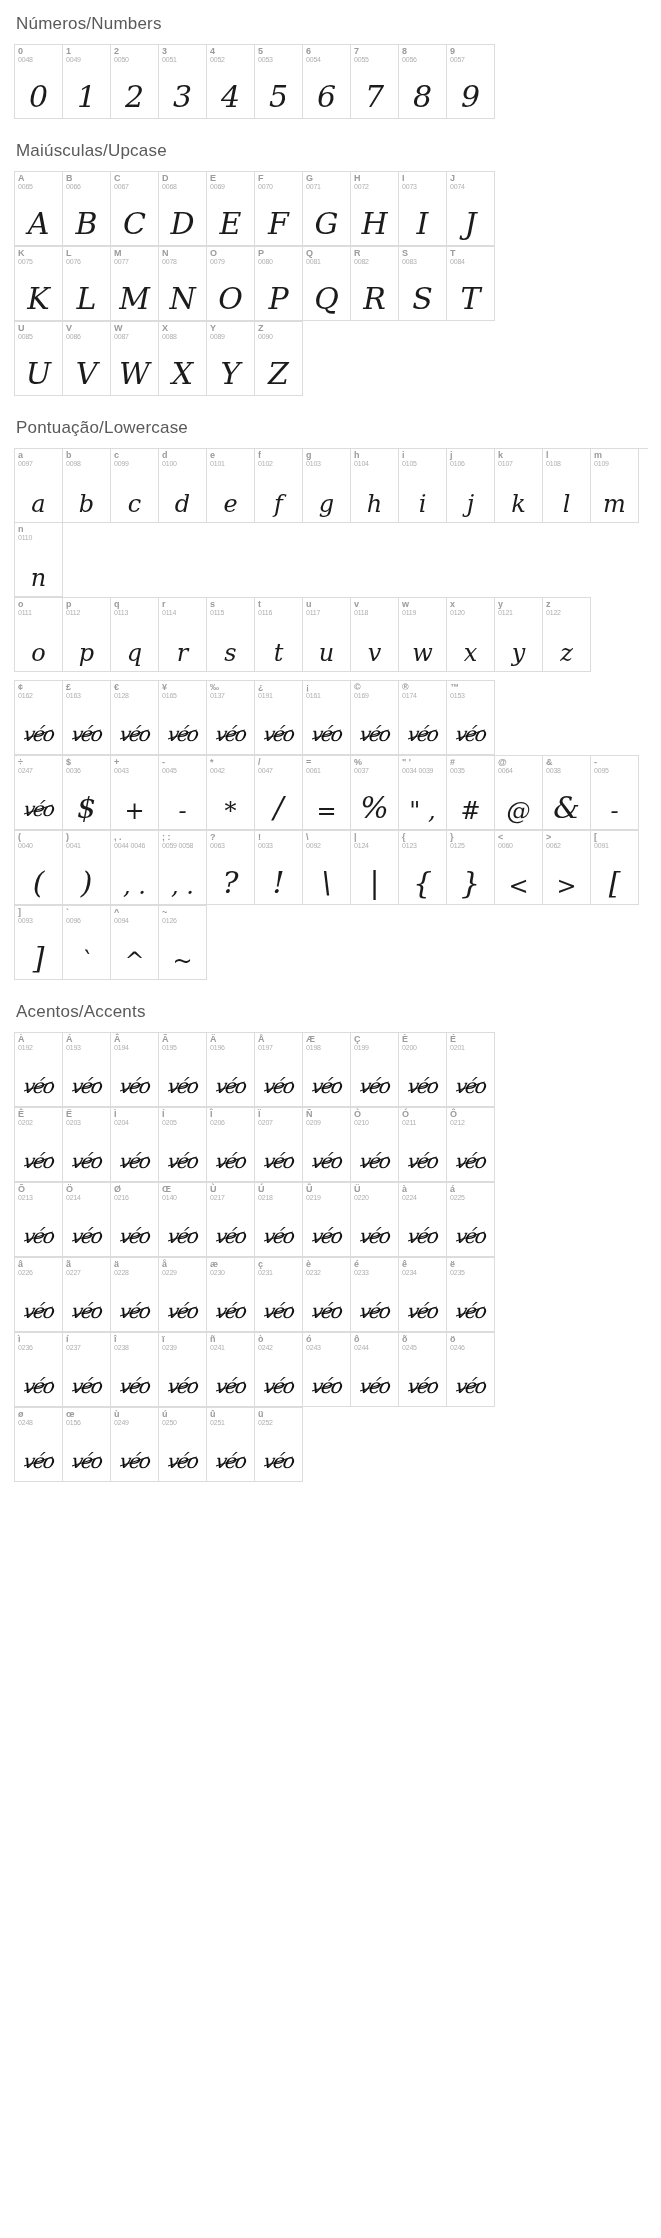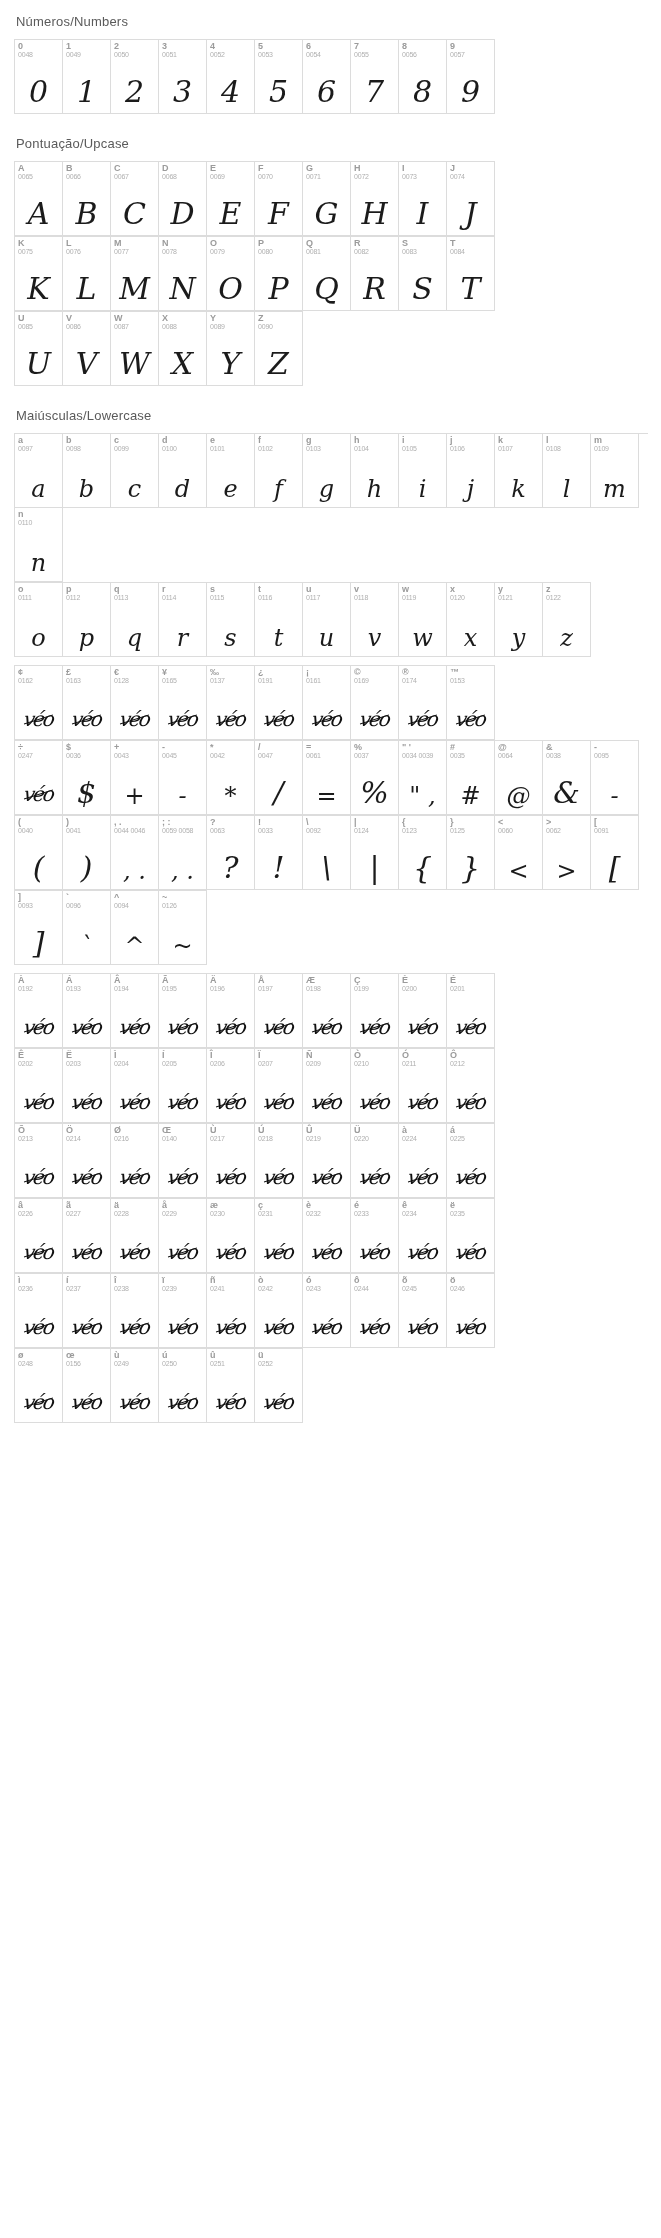--- a/index.html
+++ b/index.html
@@ -11,21 +11,21 @@
     width: 661px;
     font-family: "Liberation Sans", sans-serif;
     color: #4a4a4a;
   }
   .page {
     width: 661px;
     box-sizing: border-box;
     padding: 0 14px 20px 14px;
   }
   .section-title {
-    font-size: 13px;
+    font-size: 17px;
     color: #5a5a5a;
     font-weight: 400;
     margin: 0;
     padding: 14px 0 10px 2px;
     letter-spacing: 0.2px;
   }
   .glyph-grid {
     display: flex;
     flex-wrap: wrap;
     border-left: 1px solid #dcdcdc;
@@ -177,21 +177,21 @@
       </div>
       <div class="glyph-cell">
         <span class="meta">
           <span class="ch">9</span>
           <span class="code">0057</span>
         </span>
         <span class="big">9</span>
       </div>
     </div>
     <div class="spacer"></div>
-    <div class="section-title">Pontuação/Upcase</div>
+    <div class="section-title">Maiúsculas/Upcase</div>
     <div class="glyph-grid">
       <div class="glyph-cell">
         <span class="meta">
           <span class="ch">A</span>
           <span class="code">0065</span>
         </span>
         <span class="big">A</span>
       </div>
       <div class="glyph-cell">
         <span class="meta">
@@ -367,21 +367,21 @@
       </div>
       <div class="glyph-cell">
         <span class="meta">
           <span class="ch">Z</span>
           <span class="code">0090</span>
         </span>
         <span class="big">Z</span>
       </div>
     </div>
     <div class="spacer"></div>
-    <div class="section-title">Maiúsculas/Lowercase</div>
+    <div class="section-title">Pontuação/Lowercase</div>
     <div class="glyph-grid">
       <div class="glyph-cell">
         <span class="meta">
           <span class="ch">a</span>
           <span class="code">0097</span>
         </span>
         <span class="big small">a</span>
       </div>
       <div class="glyph-cell">
         <span class="meta">
@@ -844,20 +844,21 @@
       </div>
       <div class="glyph-cell">
         <span class="meta">
           <span class="ch">~</span>
           <span class="code">0126</span>
         </span>
         <span class="big small">~</span>
       </div>
     </div>
     <div class="spacer"></div>
+    <div class="section-title">Acentos/Accents</div>
     <div class="glyph-grid">
       <div class="glyph-cell">
         <span class="meta">
           <span class="ch">À</span>
           <span class="code">0192</span>
         </span>
         <span class="notdef">véo</span>
       </div>
       <div class="glyph-cell">
         <span class="meta">

